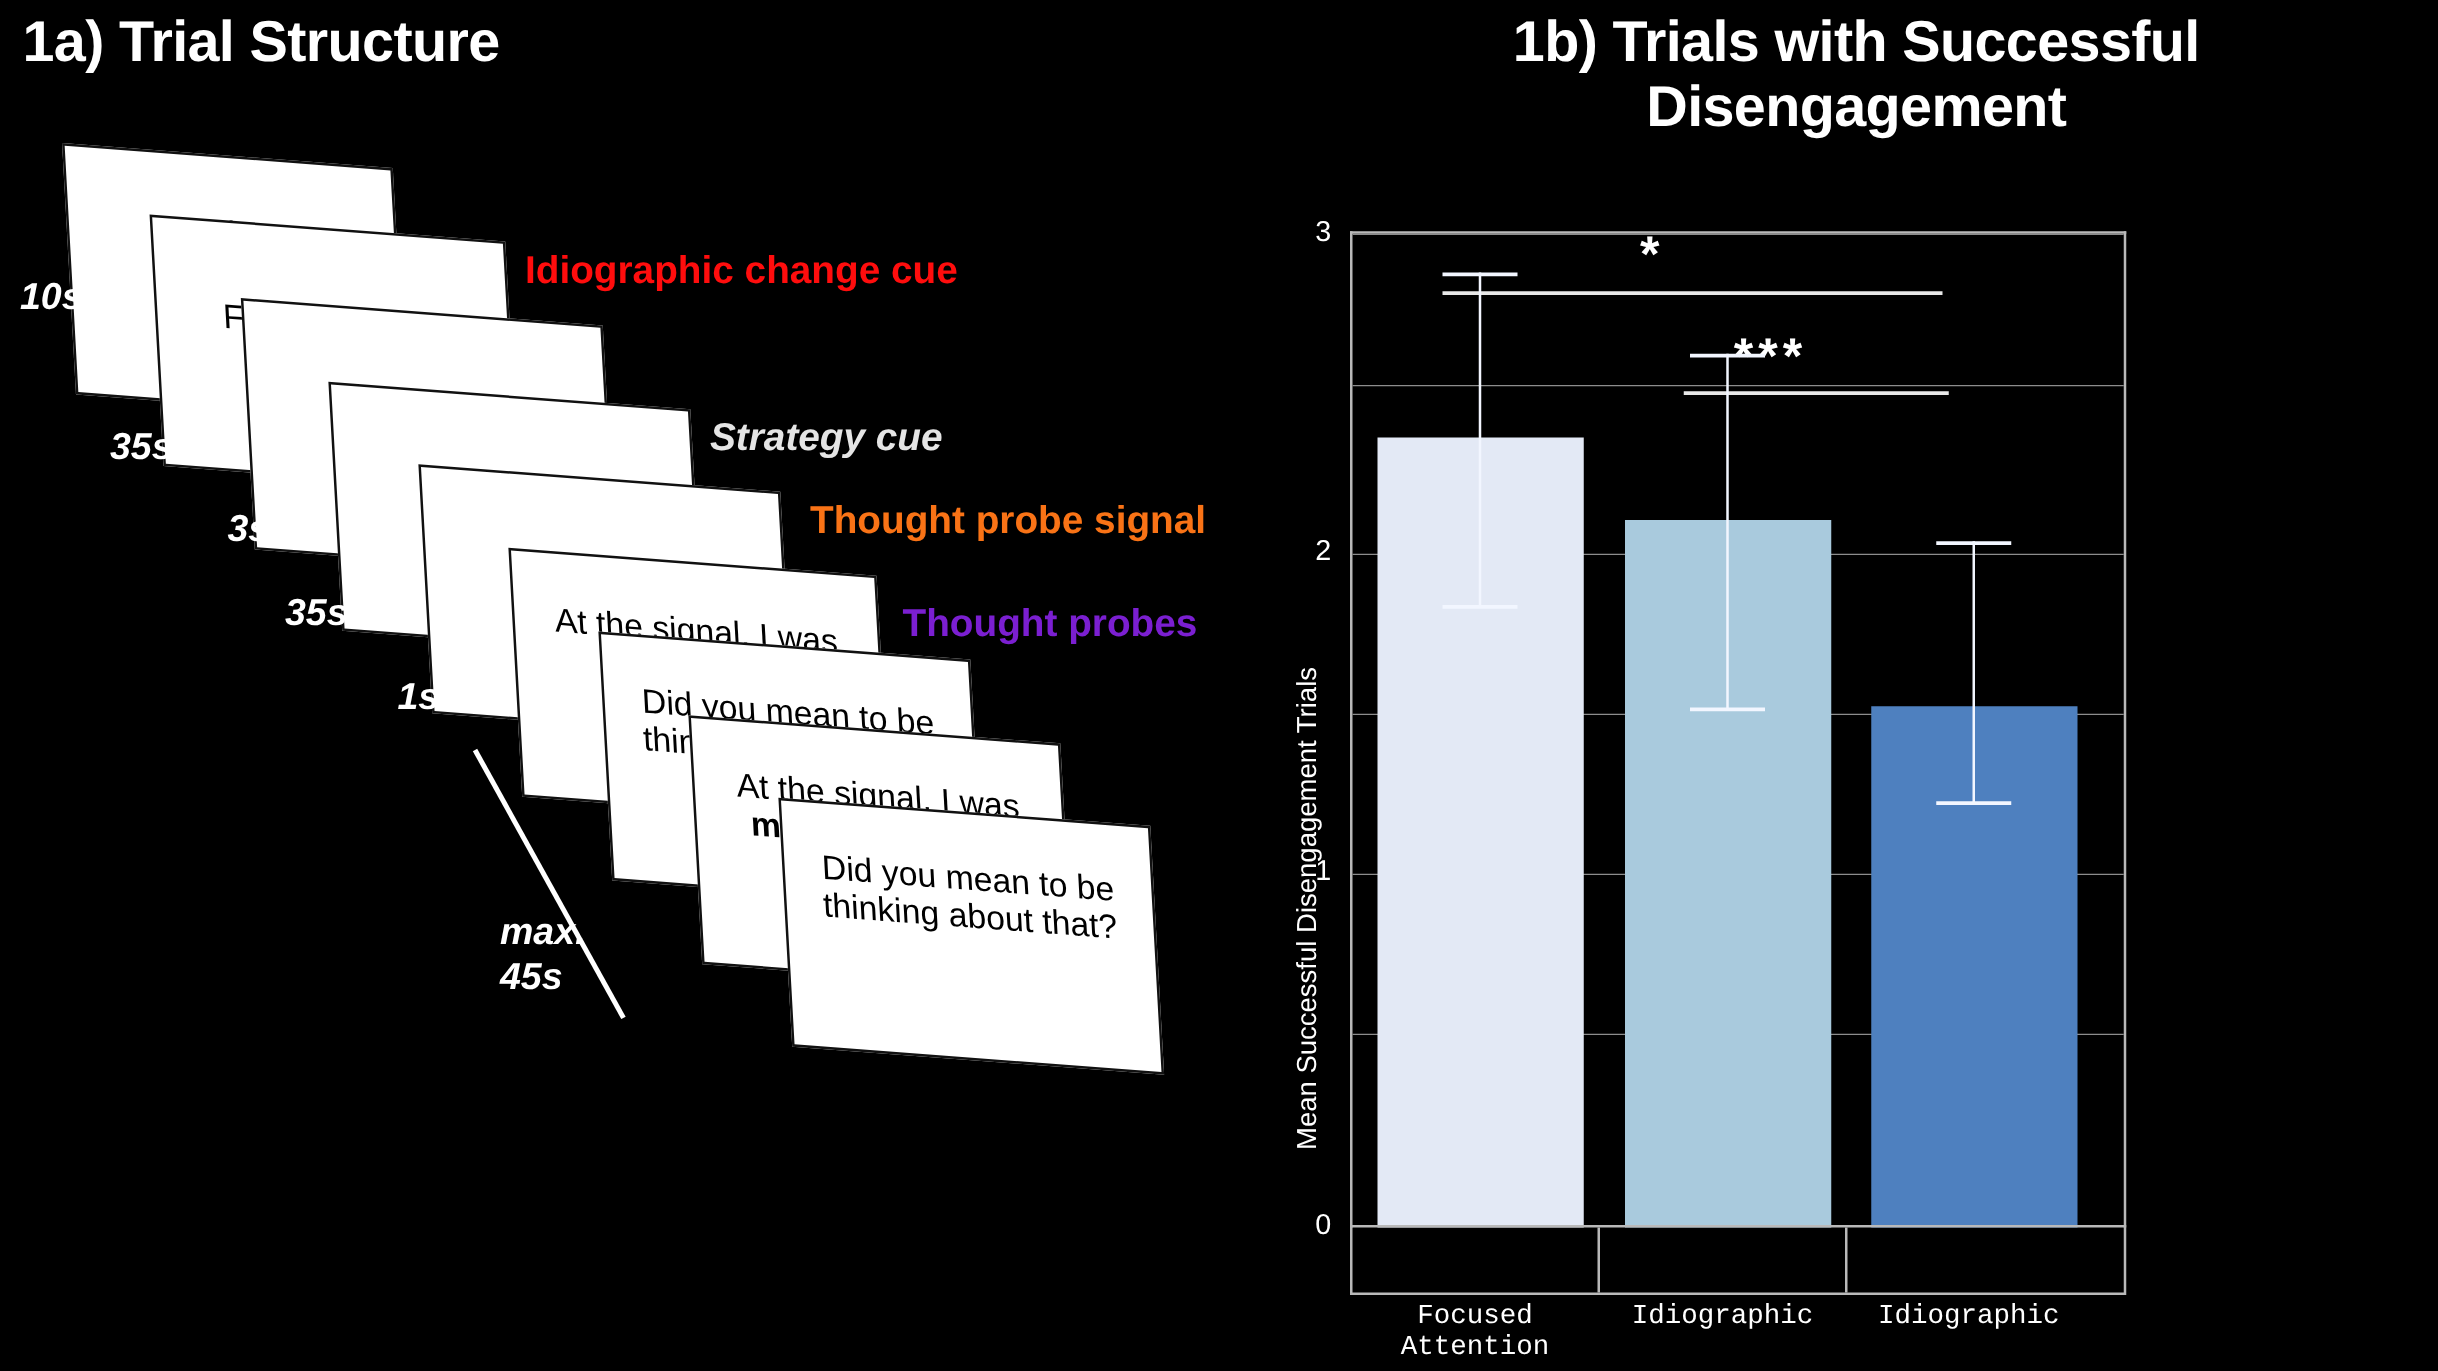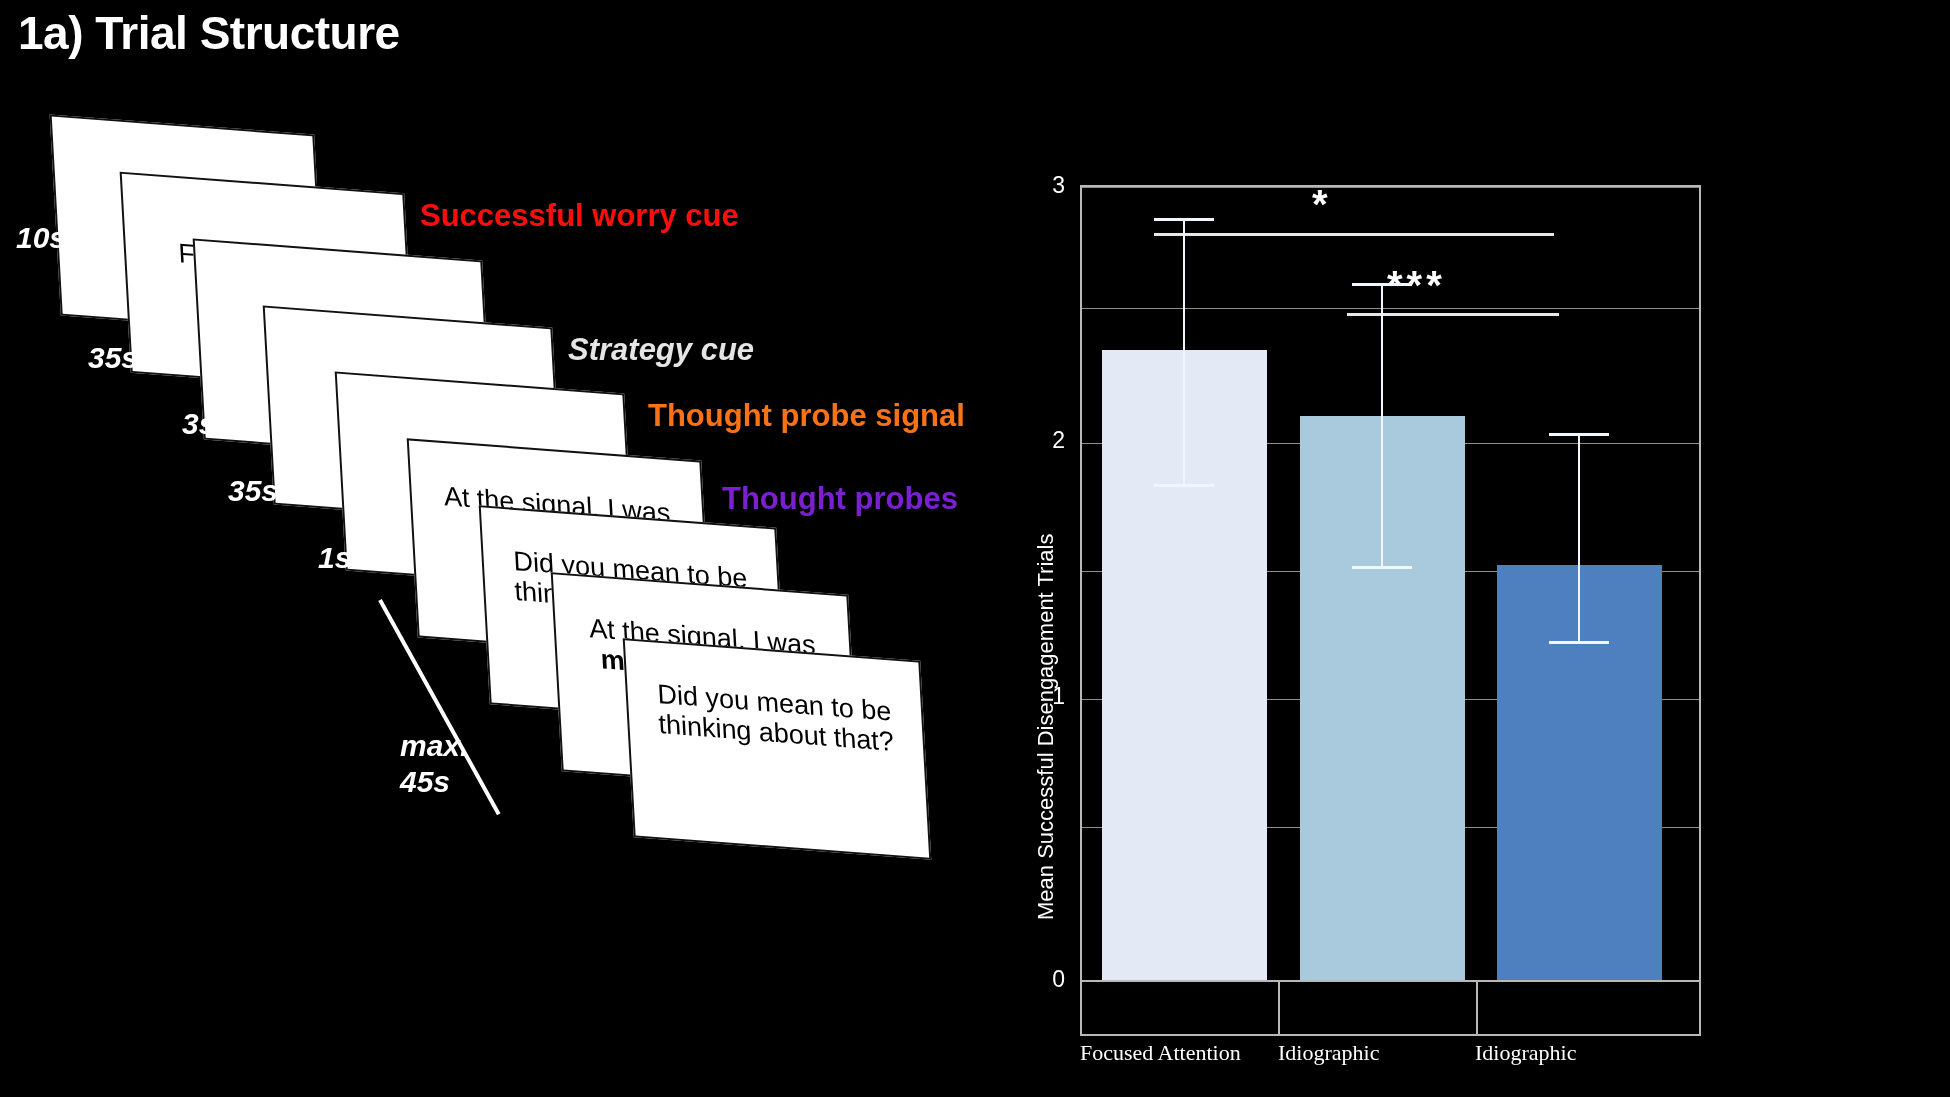--- a/index.html
+++ b/index.html
@@ -37,32 +37,33 @@
                width:50px;font-family:"Liberation Sans",sans-serif;}
   #ylabel{position:absolute;color:#fff;font-size:22px;white-space:nowrap;
           transform:rotate(-90deg);transform-origin:left top;
           font-family:"Liberation Sans",sans-serif;}
   .bar{position:absolute;bottom:0;}
   .errline{position:absolute;width:2px;background:#f2f6ff;}
   .errcap{position:absolute;height:3px;background:#f2f6ff;}
   #xaxis{position:absolute;left:95px;top:830px;width:621px;height:56px;
          border:2px solid #b9b9b9;border-top:2px solid #b9b9b9;box-sizing:border-box;}
   .xsep{position:absolute;top:0;bottom:0;width:2px;background:#b9b9b9;}
-  .xtick-label{position:absolute;color:#fff;font-size:22px;text-align:left;
-               top:60px;font-family:Liberation Serif, serif;}
+  .xtick-label{position:absolute;color:#fff;font-size:22px;text-align:center;
+               top:60px;font-family:Liberation Mono, monospace;}
   .sigline{position:absolute;height:3px;background:#e8e8e8;}
   .sigstar{position:absolute;color:#fff;font-weight:bold;font-size:40px;
            letter-spacing:4px;font-family:"Liberation Sans",sans-serif;}
 </style>
 </head>
 <body>
 
 <div id="fig">
 
   <div class="panel-title" id="title-a">1a) Trial Structure</div>
+  <div class="panel-title" id="title-b">1b) Trials with Successful Disengagement</div>
 
   <div id="panel-a">
 
     <div class="slide" style="left:55px;top:125px;width:265px;height:200px;
                 transform:skewY(7.5deg) rotate(-3.2deg);">
       <div class="slide-text plus" style="top:38px;">+</div>
     </div>
 
     <div class="slide" style="left:125px;top:183px;width:285px;height:200px;
                 transform:skewY(7.5deg) rotate(-3.2deg);">
@@ -111,21 +112,21 @@
     <div class="dur" style="left:16px;top:220px;">10s</div>
     <div class="dur" style="left:88px;top:340px;">35s</div>
     <div class="dur" style="left:182px;top:406px;">3s</div>
     <div class="dur" style="left:228px;top:473px;">35s</div>
     <div class="dur" style="left:318px;top:540px;">1s</div>
     <div class="dur" style="left:400px;top:728px;white-space:pre;">max.
 45s</div>
 
     <div id="diagline"></div>
 
-    <div class="cue" style="left:420px;top:198px;color:#ff0d0d;">Successful worry cue</div>
+    <div class="cue" style="left:420px;top:198px;color:#ff0d0d;">Idiographic change cue</div>
     <div class="cue" style="left:568px;top:332px;color:#e5e5e5;font-style:italic;">Strategy cue</div>
     <div class="cue" style="left:648px;top:398px;color:#f97316;">Thought probe signal</div>
     <div class="cue" style="left:722px;top:481px;color:#7b1fd1;">Thought probes</div>
   </div>
 
   <div id="chart">
 
     <div id="ylabel" style="left:48px;top:770px;">Mean Successful Disengagement Trials</div>
 
     <div class="ytick-label" style="left:30px;top:22px;">3</div>

